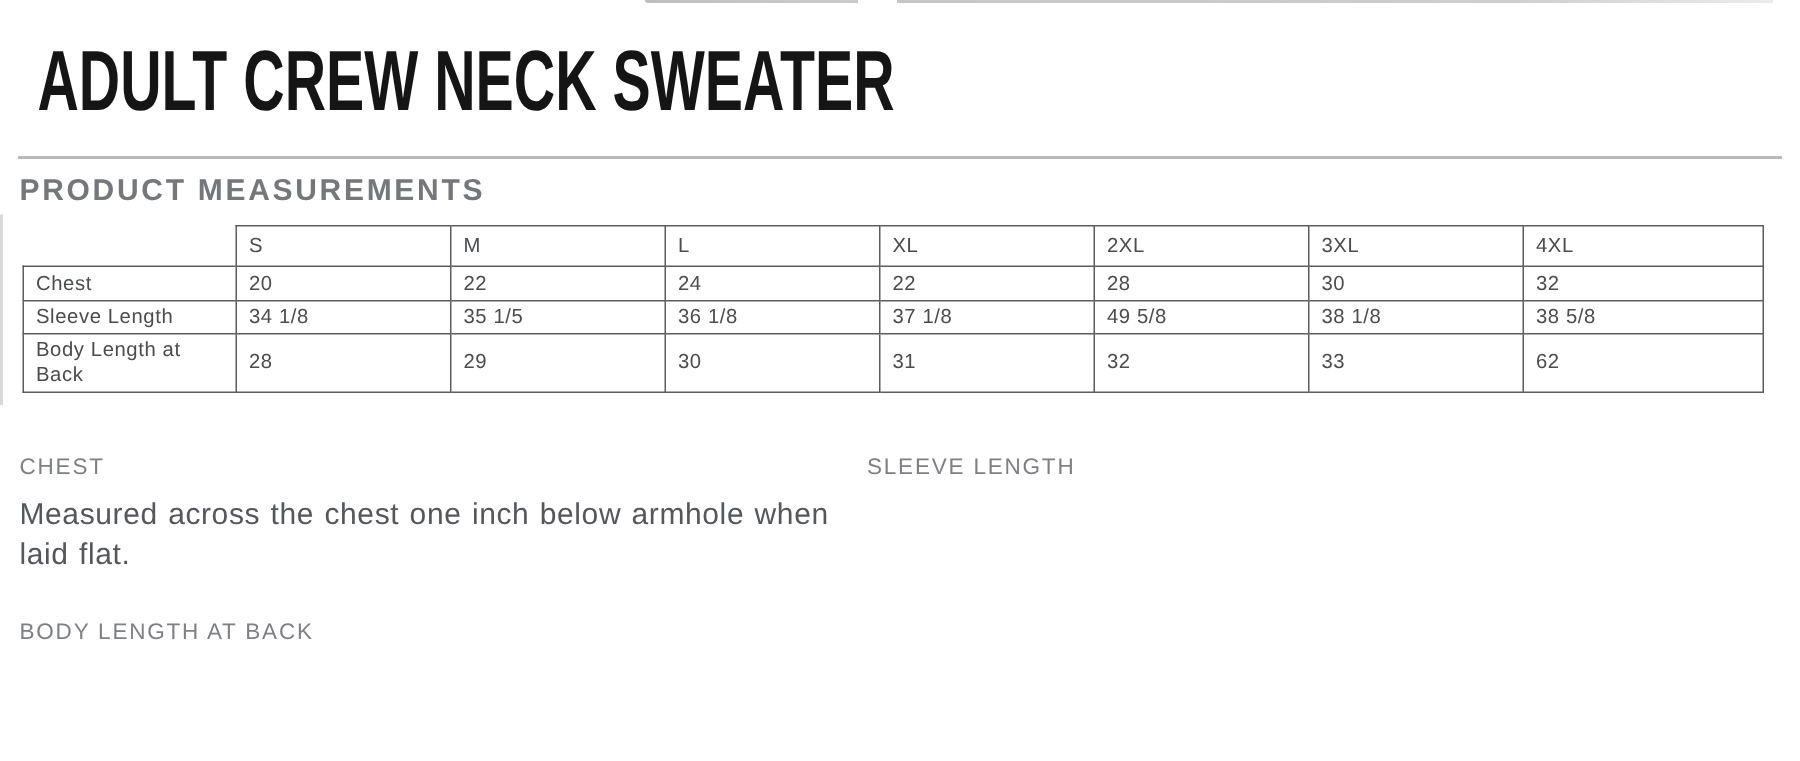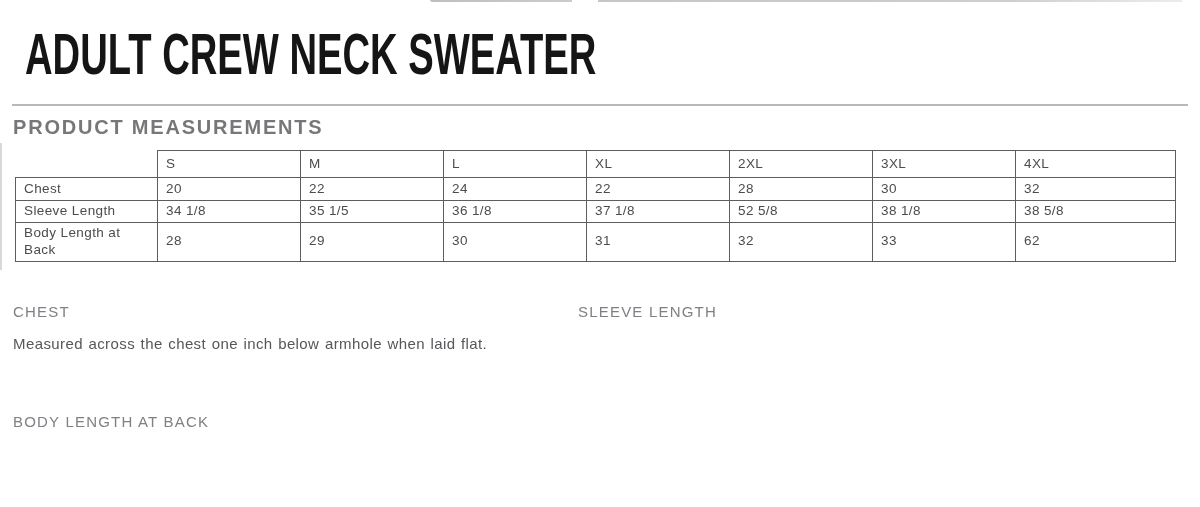--- a/index.html
+++ b/index.html
@@ -59,21 +59,21 @@
   tr.row-chest { height:23px; }
   tr.row-sleeve{ height:22px; }
   tr.row-body  { height:36px; }
 
   .note { position:absolute; }
   .note-heading {
     font-size:15px; font-weight:400; color:#7e8084;
     letter-spacing:1.2px; margin-bottom:10px;
   }
   .note-text {
-    font-size:15px; font-weight:400; color:#55575a;
+    font-size:20px; font-weight:400; color:#55575a;
     letter-spacing:0.4px; word-spacing:1px; line-height:27px;
   }
   .note-chest  { left:13px;  top:303px; width:560px; }
   .note-sleeve { left:578px; top:303px; width:548px; }
   .note-body   { left:13px;  top:413px; width:560px; }
 </style>
 </head>
 <body>
 
 <div class="page">
@@ -122,21 +122,21 @@
           <td>28</td>
           <td>30</td>
           <td>32</td>
         </tr>
         <tr class="row-sleeve">
           <td>Sleeve Length</td>
           <td>34 1/8</td>
           <td>35 1/5</td>
           <td>36 1/8</td>
           <td>37 1/8</td>
-          <td>52 5/8</td>
+          <td>49 5/8</td>
           <td>38 1/8</td>
           <td>38 5/8</td>
         </tr>
         <tr class="row-body">
           <td>Body Length at Back</td>
           <td>28</td>
           <td>29</td>
           <td>30</td>
           <td>31</td>
           <td>32</td>

